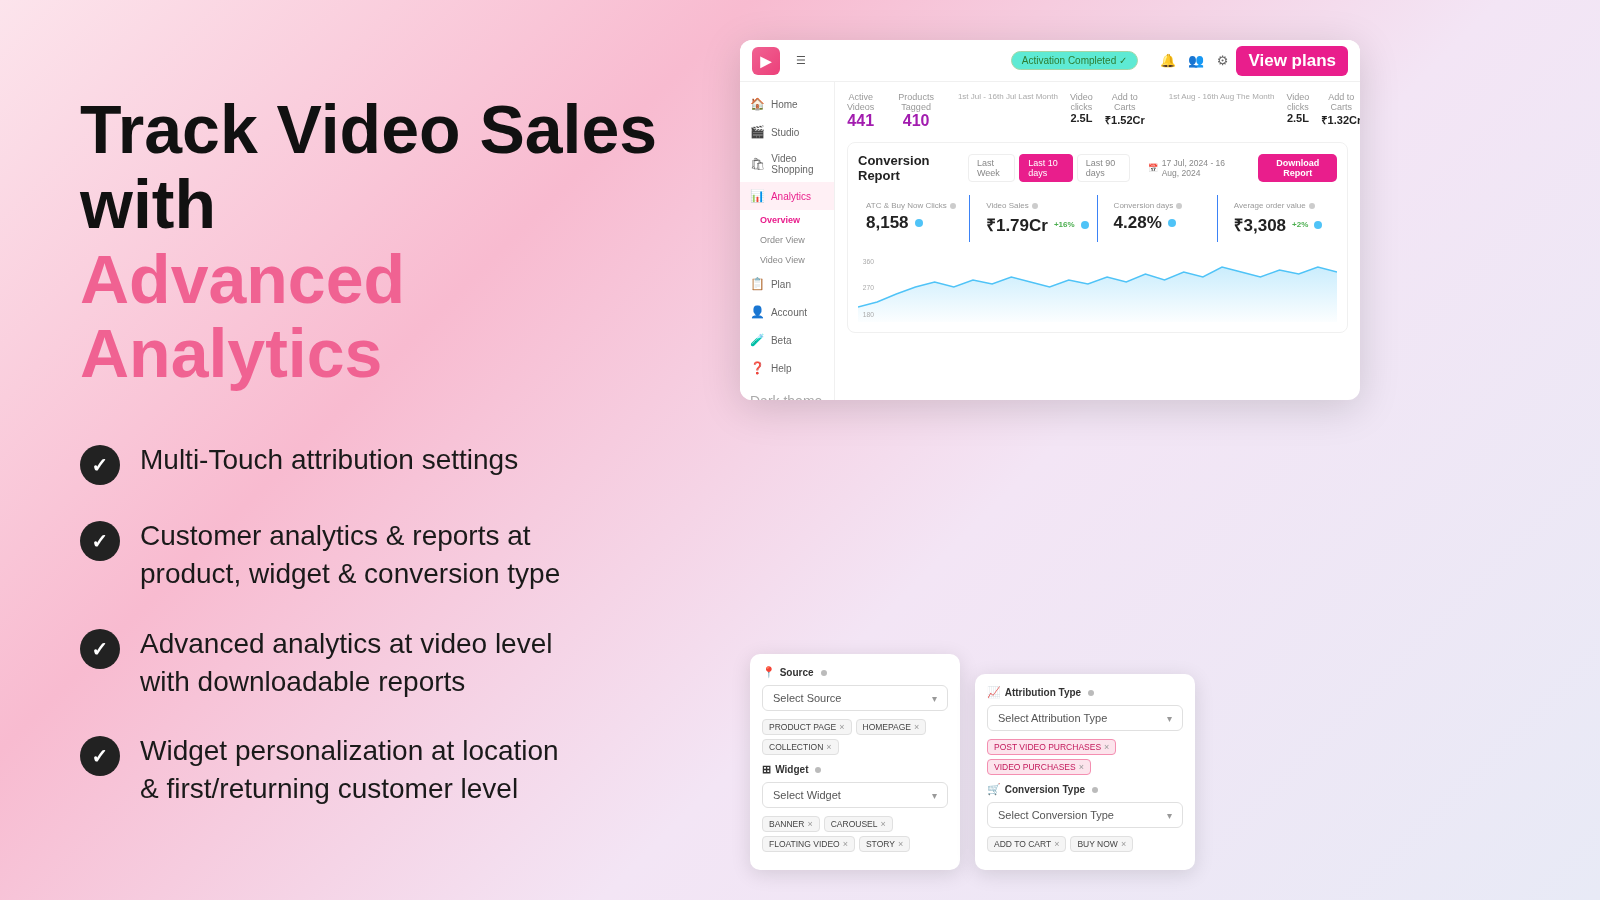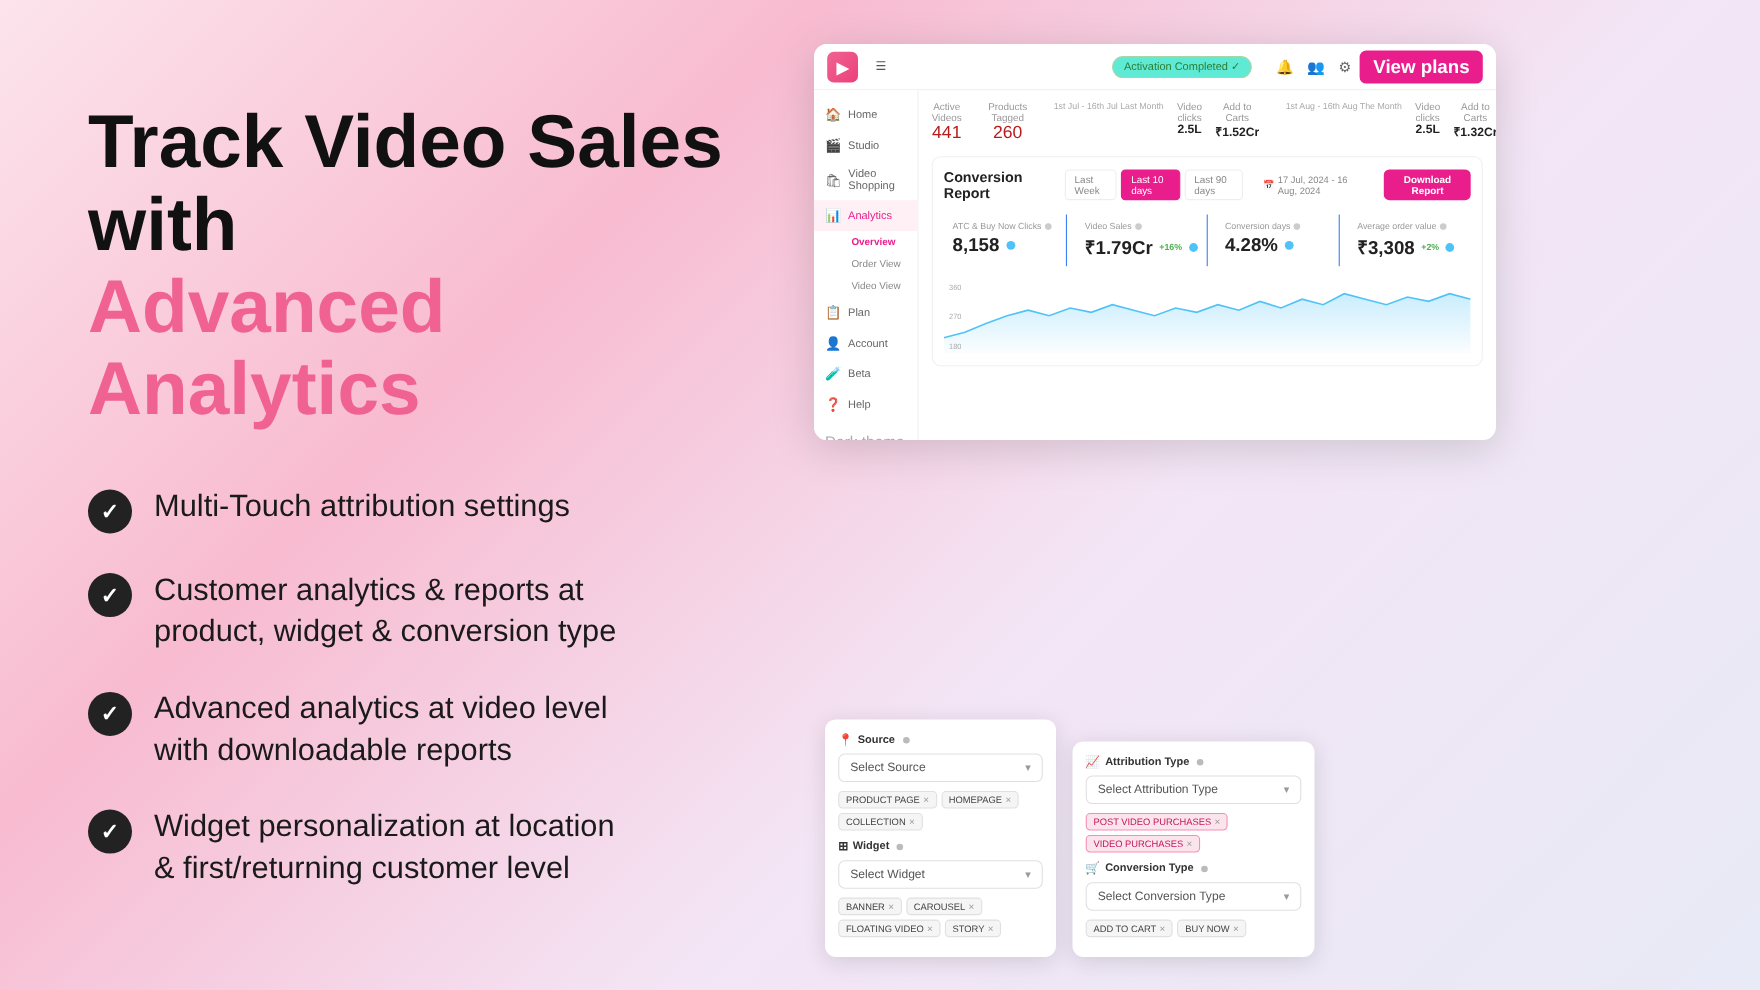--- a/index.html
+++ b/index.html
@@ -178,21 +178,21 @@
     .sidebar-item.active {
       color: #e91e8c;
       background: #fff0f5;
     }
 
     .sidebar-item .s-icon {
       font-size: 12px;
     }
 
     .sub-item {
-      padding: 5px 8px 5px 34px;
+      padding: 5px 8px 5px 20px;
       font-size: 9px;
       color: #888;
       cursor: pointer;
       display: flex;
       align-items: center;
       gap: 4px;
     }
 
     .sub-item.active-sub {
       color: #e91e8c;
@@ -216,22 +216,22 @@
       text-align: center;
     }
 
     .stat-label {
       font-size: 9px;
       color: #999;
     }
 
     .stat-value {
       font-size: 16px;
-      font-weight: 400;
-      color: #b91c1c;
+      font-weight: 700;
+      color: #a21caf;
     }
 
     .divider-v {
       width: 1px;
       background: #eee;
       height: 40px;
     }
 
     .stat-sub {
       font-size: 11px;
@@ -556,21 +556,21 @@
       <div class="dash-main">
 
         <div class="stats-row">
           <div class="stat-card">
             <div class="stat-label">Active Videos</div>
             <div class="stat-value">441</div>
           </div>
           <div class="divider-v"></div>
           <div class="stat-card">
             <div class="stat-label">Products Tagged</div>
-            <div class="stat-value">260</div>
+            <div class="stat-value">410</div>
           </div>
           <div class="divider-v"></div>
           <div style="font-size:8px;color:#aaa;flex-shrink:0">1st Jul - 16th Jul Last Month</div>
           <div class="stat-card">
             <div class="stat-label">Video clicks</div>
             <div class="stat-sub">2.5L</div>
           </div>
           <div class="stat-card">
             <div class="stat-label">Add to Carts</div>
             <div class="stat-sub">₹1.52Cr</div>

